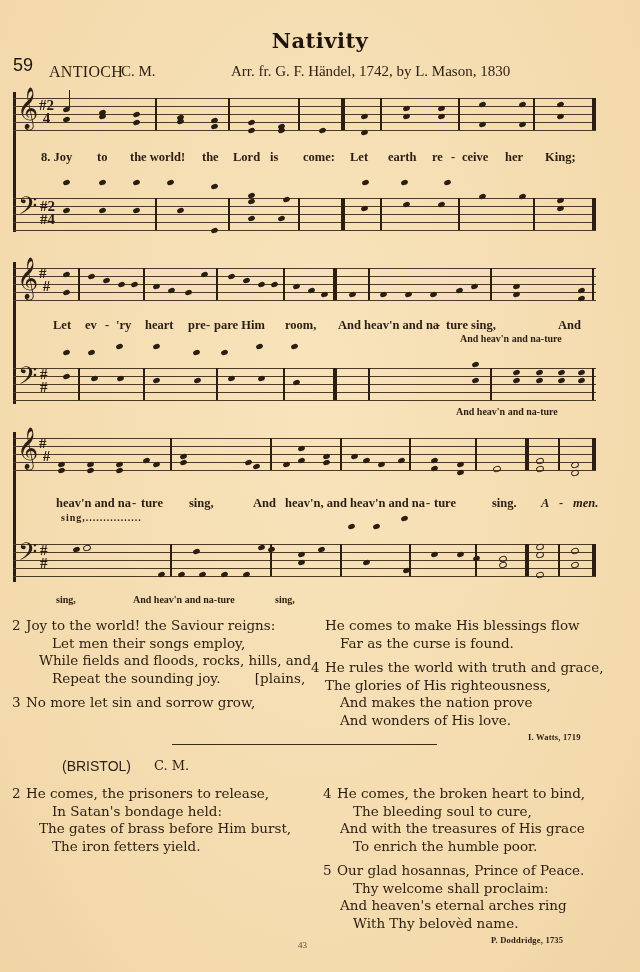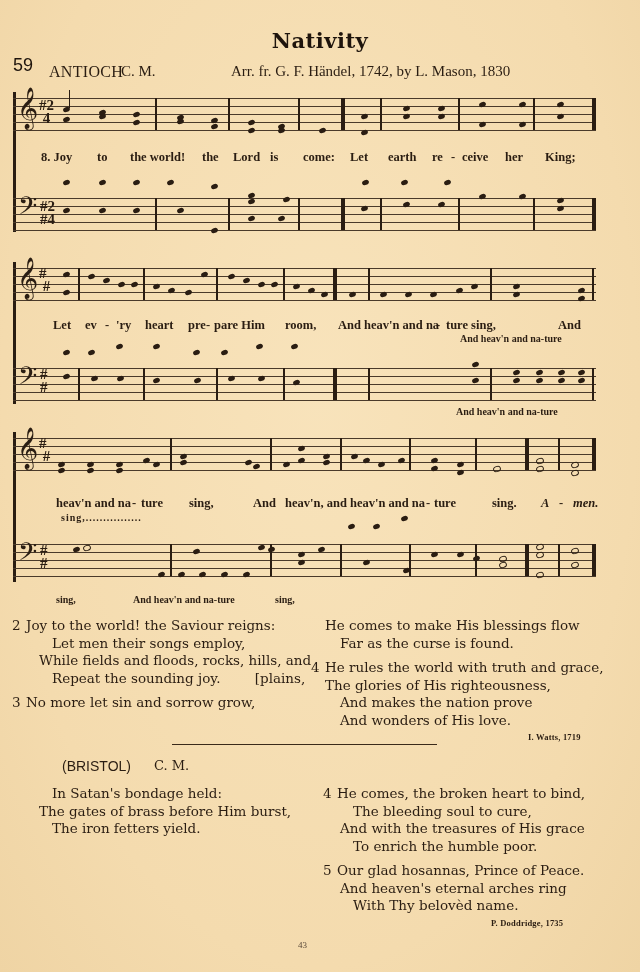--- a/index.html
+++ b/index.html
@@ -419,34 +419,36 @@
   <div class="credit" style="margin-left:217px;margin-top:0px;">I. Watts, 1719</div>
 </div>
 
 <div class="abs divider"></div>
 
 <div class="abs bristol-title">(BRISTOL)</div>
 <div class="abs bristol-meter">C. M.</div>
 
 <div class="abs verse-block" style="top:785px;left:12px;width:300px;">
   <div>
+    <div class="vline"><span class="verse-num">2</span><span>He comes, the prisoners to release,</span></div>
     <div class="vline indent">In Satan's bondage held:</div>
     <div class="vline indent2">The gates of brass before Him burst,</div>
     <div class="vline indent">The iron fetters yield.</div>
   </div>
 </div>
 
 <div class="abs verse-block" style="top:785px;left:323px;width:310px;">
   <div>
     <div class="vline"><span class="verse-num">4</span><span>He comes, the broken heart to bind,</span></div>
     <div class="vline" style="padding-left:30px">The bleeding soul to cure,</div>
     <div class="vline" style="padding-left:17px">And with the treasures of His grace</div>
     <div class="vline" style="padding-left:30px">To enrich the humble poor.</div>
   </div>
   <div style="margin-top:7px;">
     <div class="vline"><span class="verse-num">5</span><span>Our glad hosannas, Prince of Peace.</span></div>
+    <div class="vline" style="padding-left:30px">Thy welcome shall proclaim:</div>
     <div class="vline" style="padding-left:17px">And heaven's eternal arches ring</div>
     <div class="vline" style="padding-left:30px">With Thy belovèd name.</div>
   </div>
   <div class="credit" style="margin-left:168px;">P. Doddridge, 1735</div>
 </div>
 
 <div class="abs page-number">43</div>
 
 </body></html>

